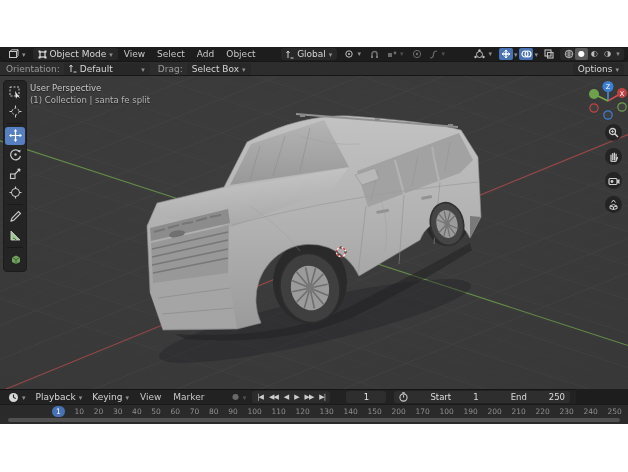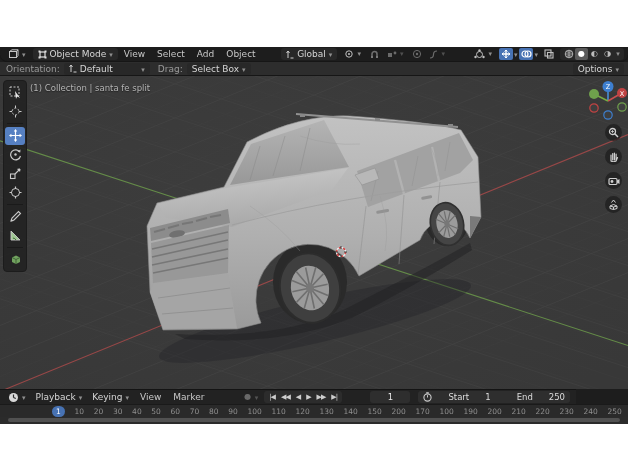--- a/index.html
+++ b/index.html
@@ -39,21 +39,21 @@
   
   .gizmo{position:absolute;left:586px;top:3px;}
   .navcol{position:absolute;left:605px;top:48px;display:flex;flex-direction:column;gap:7px;}
   .navbtn{width:17px;height:17px;border-radius:50%;background:rgba(30,30,30,.75);display:flex;align-items:center;justify-content:center;}
 
   
   .tl-hdr{position:absolute;left:0;top:342px;width:576px;height:15px;background:#222;display:flex;align-items:center;font-size:9px;color:#c3c3c3;border-top:1px solid #141414;}
   .transport{display:inline-flex;align-items:center;background:#2c2c2c;border-radius:3px;height:12px;margin-left:6px;padding:0 2px;}
   .transport span{font-size:7px;color:#cdcdcd;padding:0 3px;letter-spacing:-1px;}
   .field{background:#2e2e2e;border-radius:3px;height:12px;display:inline-flex;align-items:center;justify-content:center;color:#e8e8e8;font-size:8.5px;}
-  .rangegrp{display:inline-flex;align-items:center;background:#2e2e2e;border-radius:3px;height:12px;padding:0 5px;gap:16px;color:#dcdcdc;font-size:8.5px;}
+  .rangegrp{display:inline-flex;align-items:center;background:#2e2e2e;border-radius:3px;height:12px;padding:0 5px;gap:22px;color:#dcdcdc;font-size:8.5px;}
   .ruler{position:absolute;left:0;top:357px;width:628px;height:13px;background:#2a2a2a;border-top:1px solid #1a1a1a;}
   .ticks{position:absolute;left:52px;right:6px;top:0;height:13px;display:flex;justify-content:space-between;align-items:center;font-size:7.5px;color:#8f8f8f;}
   .ticks span{line-height:13px;}
   .ticks span:first-child{background:#4772b3;color:#fff;border-radius:7px;padding:0 4px;line-height:11px;}
   .scrollstrip{position:absolute;left:0;top:370px;width:628px;height:7px;background:#2b2b2b;}
   .scrollbar{position:absolute;left:8px;right:8px;top:1px;height:4px;background:#515151;border-radius:2px;}
 </style>
 </head>
 <body>
 
@@ -365,20 +365,21 @@
       </g>
 
       <g>
         <circle cx="341" cy="176" r="4.5" fill="none" stroke="#f0f0f0" stroke-width="1.4"></circle>
         <circle cx="341" cy="176" r="4.5" fill="none" stroke="#d43f3f" stroke-width="1.4" stroke-dasharray="2.3 2.3"></circle>
         <path d="M341,170 L341,173 M341,179 L341,182 M335,176 L338,176 M344,176 L347,176" stroke="#3a3a3a" stroke-width="1"></path>
       </g>
     </svg>
 
     <div class="ovl">
+      <div>User Perspective</div>
       <div class="l2">(1) Collection | santa fe split</div>
     </div>
 
     <div class="tbar">
       <div class="tool">
         <svg width="13" height="13">
               <rect x="1" y="1" width="9" height="9" fill="none" stroke="#c9c9c9" stroke-width="1" stroke-dasharray="2 1.5"></rect>
               <path d="M6,5 L11,12 L8.2,10.5 L7,13 Z" fill="#e8e8e8"></path>
             </svg>
       </div>

